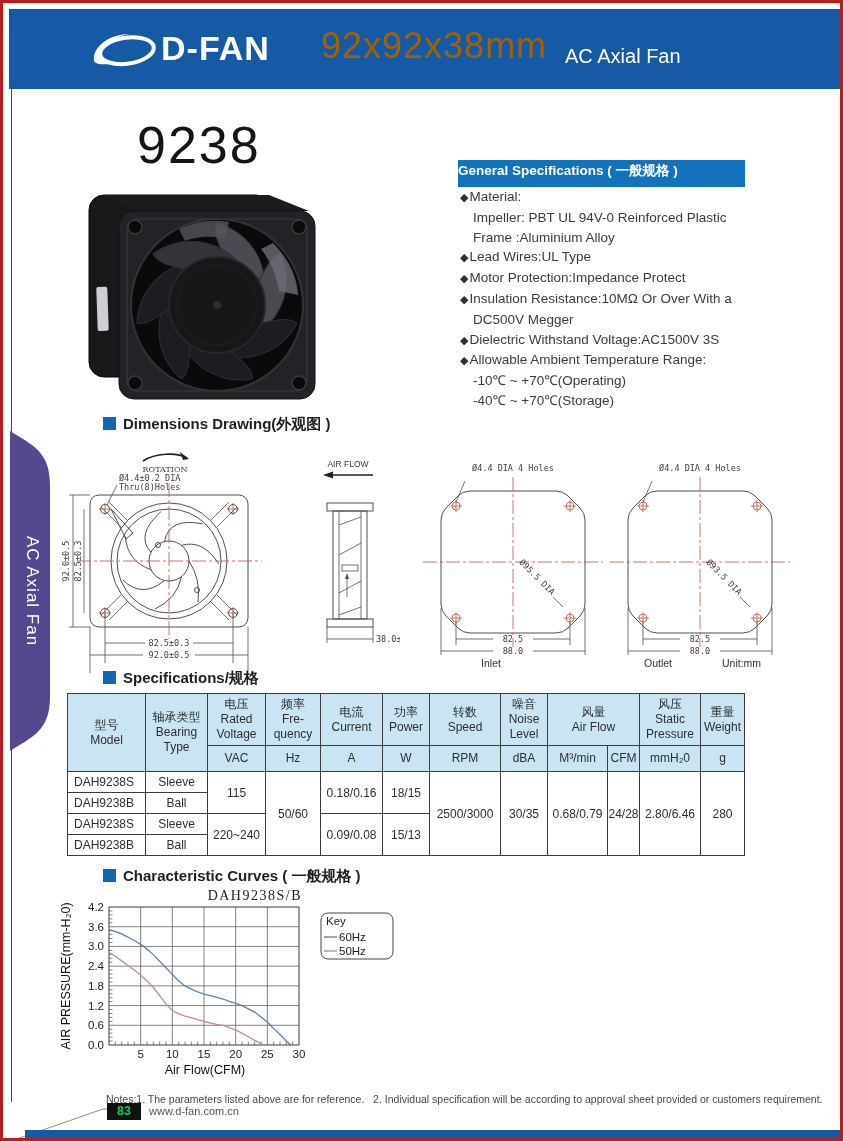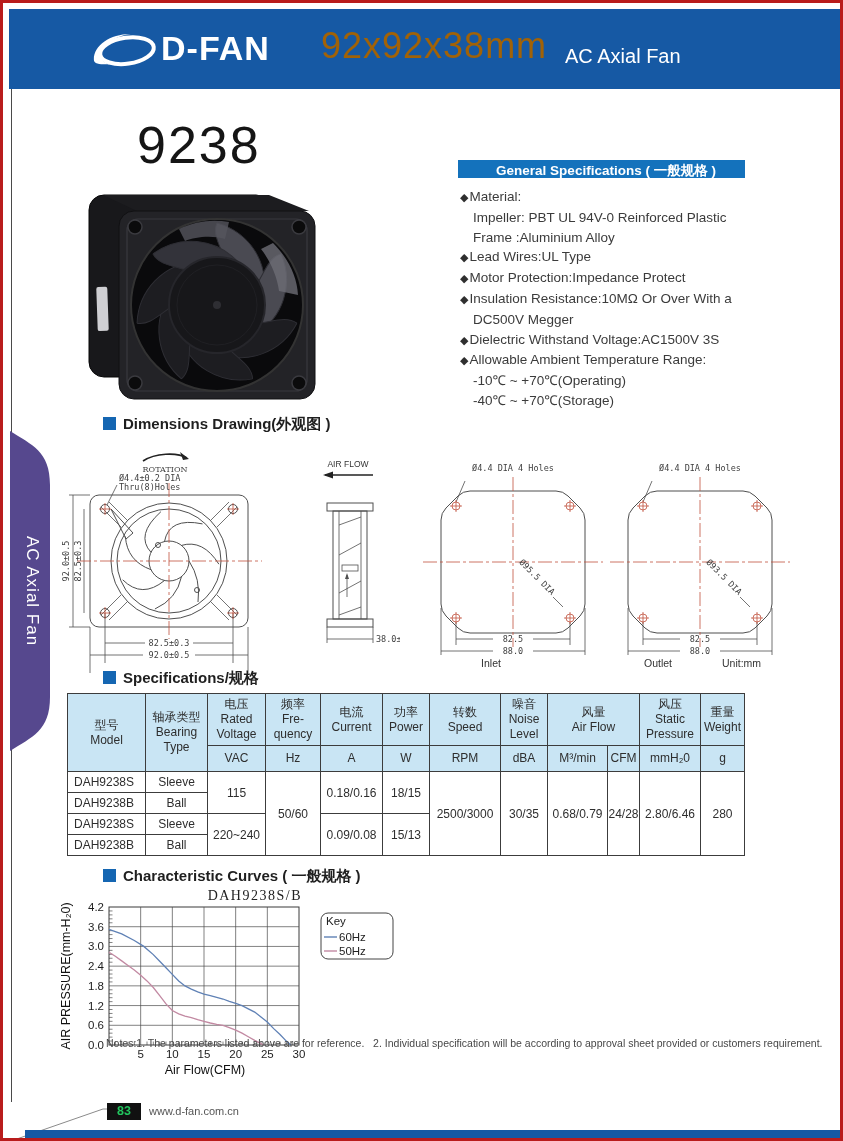--- a/index.html
+++ b/index.html
@@ -7,22 +7,22 @@
         font-family:"Liberation Sans",sans-serif;border:3px solid #b91c1c;box-sizing:border-box;}
   .abs{position:absolute;}
   
   .hdr{left:6px;top:6px;width:831px;height:80px;background:#1659a4;}
   .brand{left:158px;top:26px;color:#fff;font-size:34px;font-weight:bold;letter-spacing:1px;}
   .size-title{left:318px;top:22px;color:#a16207;font-size:36px;font-weight:400;letter-spacing:1px;}
   .subtitle{left:562px;top:42px;color:#fff;font-size:20px;}
   
   .model-big{left:134px;top:112px;font-size:52px;color:#151515;letter-spacing:2px;}
   
-  .gs-bar{left:455px;top:157px;width:287px;height:18px;background:#1472bc;color:#fff;
-          font-size:13.5px;font-weight:bold;line-height:21px;padding-left:9px;box-sizing:border-box;text-align:center;}
+  .gs-bar{left:455px;top:157px;width:287px;height:27px;background:#1472bc;color:#fff;
+          font-size:13.5px;font-weight:bold;line-height:21px;box-sizing:border-box;}
   .gs-list{left:457px;top:184px;width:330px;font-size:13.5px;color:#3b3b3b;}
   .gs-line{line-height:19.8px;white-space:nowrap;}
   .gs-line .diamond{font-size:11px;margin-right:1px;color:#2f2f2f;}
   .gs-line.indent{padding-left:13px;}
   
   .sec-head{font-size:15px;font-weight:600;color:#1f1f1f;padding-left:38px;}
   .sq{display:inline-block;width:13px;height:13px;background:#1566b2;margin-right:7px;vertical-align:-1px;}
   
   .spec-table{border-collapse:collapse;table-layout:fixed;width:677px;font-size:12px;color:#2e2e2e;}
   .spec-table th,.spec-table td{border:1px solid #3c3c3c;text-align:center;padding:0;overflow:hidden;}
@@ -33,21 +33,21 @@
   .spec-table td.model{text-align:left;padding-left:6px;}
   
   .tick{font-size:11.5px;fill:#1d1d1d;font-family:"Liberation Sans",sans-serif;}
   .ctitle{font-family:"Liberation Serif",serif;font-size:14px;letter-spacing:1.5px;fill:#222;}
   .alabel{font-size:12.5px;fill:#111;font-family:"Liberation Sans",sans-serif;}
   .leg{font-size:11.5px;fill:#222;font-family:"Liberation Sans",sans-serif;}
   
   .cad{font-family:"DejaVu Sans Mono",monospace;fill:#3f3f3f;}
   .cadlabel{font-family:"Liberation Sans",sans-serif;fill:#333;}
   
-  .notes{left:103px;top:1034px;font-size:10.5px;color:#474747;white-space:pre;}
+  .notes{left:103px;top:1090px;font-size:10.5px;color:#474747;white-space:pre;}
   .badge{left:104px;top:1100px;width:34px;height:17px;background:#111;color:#22c55e;
          font-size:12.5px;font-weight:bold;text-align:center;line-height:17px;}
   .site{left:146px;top:1102px;font-size:11px;color:#555;}
   .bottom-bar{left:22px;top:1127px;width:815px;height:12px;background:#1659a4;}
   .left-rule{left:8px;top:86px;width:1px;height:1013px;background:#4a4a4a;}
 </style>
 </head>
 <body>
 
 <div class="page">

